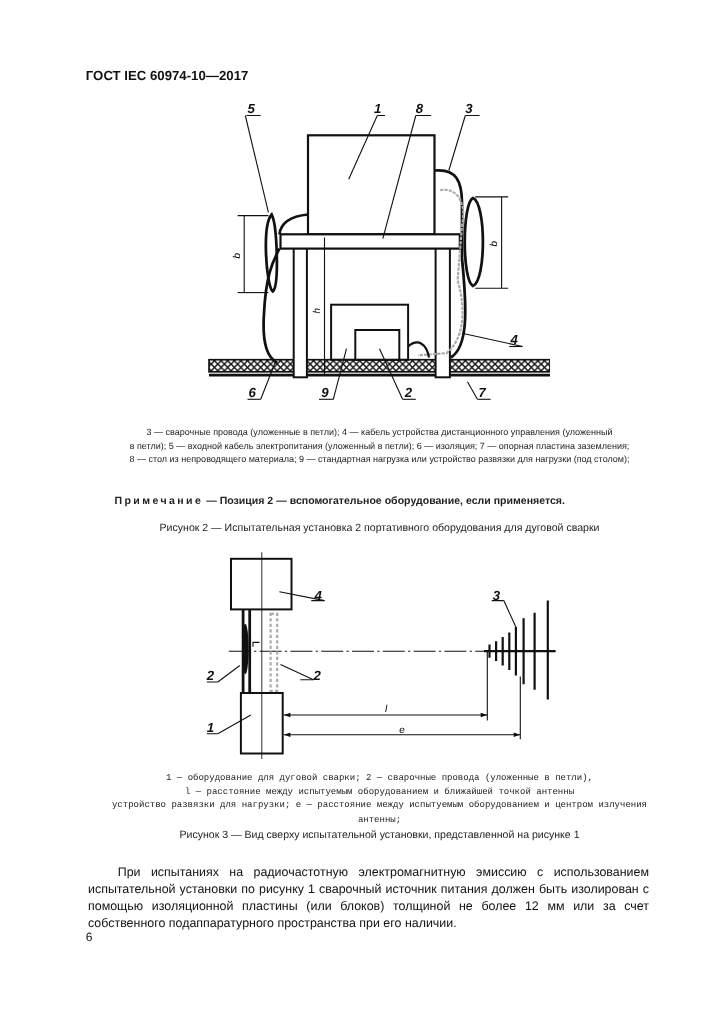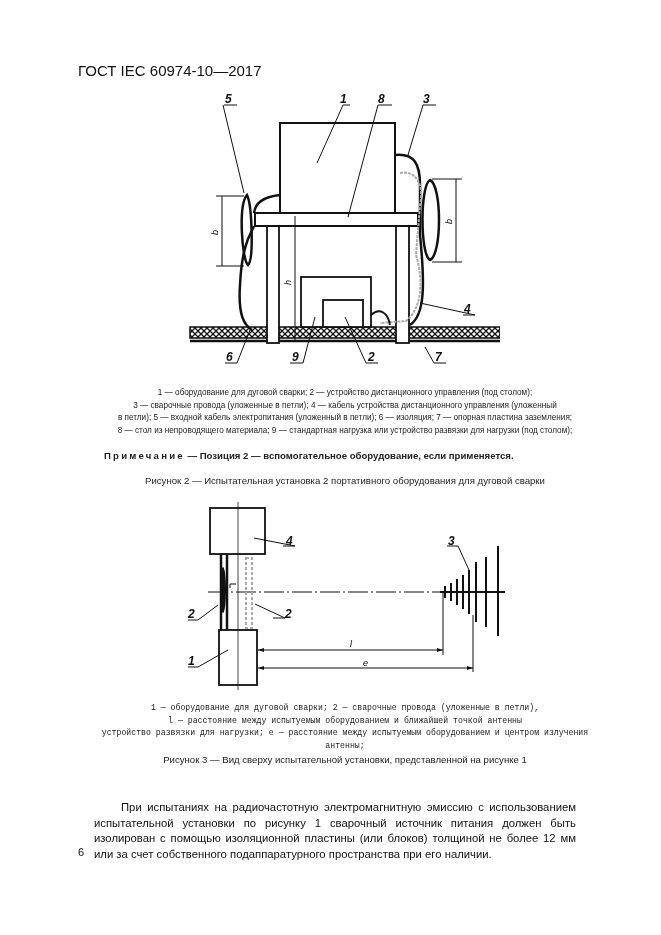--- a/index.html
+++ b/index.html
@@ -1,25 +1,25 @@
 <!DOCTYPE html>
 <html><head>
 <meta charset="utf-8">
 <style>
   html, body { margin:0; padding:0; background:#fff; }
   body { width:661px; height:935px; position:relative; overflow:hidden;
          font-family:"Liberation Sans", sans-serif; color:#111; }
   .abs { position:absolute; }
-  .header { left:78px; top:62px; font-size:15px; font-weight:normal; }
+  .header { left:78px; top:62px; font-size:12px; font-weight:bold; }
   .legend { font-size:8.2px; color:#222; text-align:center; line-height:12.5px; }
   .note { font-size:9.6px; color:#222;font-weight:bold; }
   .spaced { letter-spacing:2.2px; }
   .caption { font-size:9.6px; color:#222; text-align:center; }
   .para { left:78px; top:784px; width:514px; font-size:11.3px; line-height:15.5px; text-align:justify; color:#111; }
-  .para p { margin:16px; text-indent:27px; }
+  .para p { margin:2px; text-indent:27px; }
   .pagenum { left:78px; top:846px; font-size:11px; }
   svg text { font-family:"Liberation Sans", sans-serif; }
 </style>
 </head>
 <body>
 
 <div class="abs header">ГОСТ IEC 60974-10—2017</div>
 
 <svg class="abs" style="left:180px;top:85px" width="320" height="285" viewBox="0 0 320 285">
   <defs>
@@ -91,21 +91,20 @@
     <text x="243" y="18">3</text>
     <text x="284" y="228">4</text>
     <text x="46" y="276">6</text>
     <text x="112" y="276">9</text>
     <text x="188" y="276">2</text>
     <text x="255" y="276">7</text>
   </g>
 </svg>
 
 <div class="abs legend" style="left:90px;top:387px;width:510px;">
-  <div>1 — оборудование для дуговой сварки; 2 — устройство дистанционного управления (под столом);</div>
   <div>3 — сварочные провода (уложенные в петли); 4 — кабель устройства дистанционного управления (уложенный</div>
   <div>в петли); 5 — входной кабель электропитания (уложенный в петли); 6 — изоляция; 7 — опорная пластина заземления;</div>
   <div>8 — стол из непроводящего материала; 9 — стандартная нагрузка или устройство развязки для нагрузки (под столом);</div>
 </div>
 
 <div class="abs note" style="left:104px;top:450px;">
   <span class="spaced">Примечание</span>
   <span>— Позиция 2 — вспомогательное оборудование, если применяется.</span>
 </div>
 

